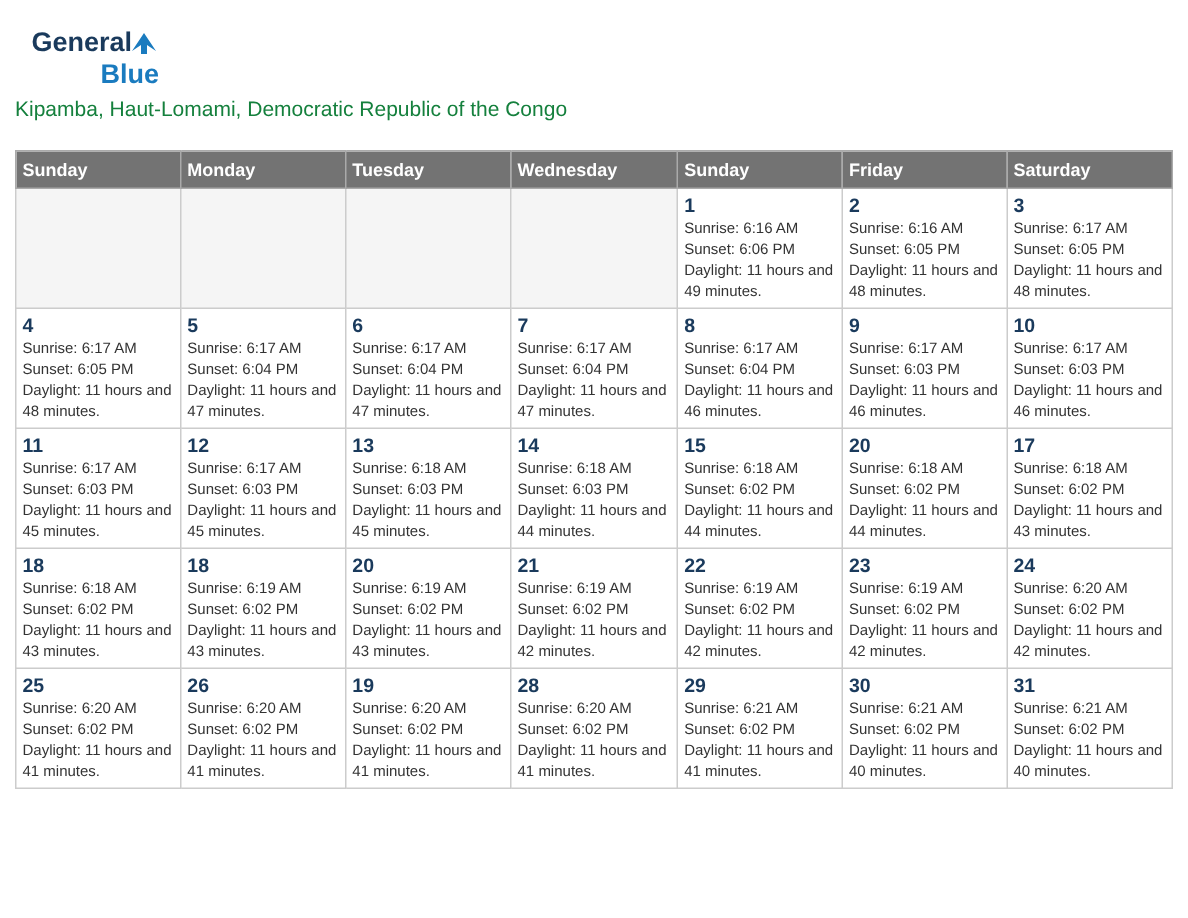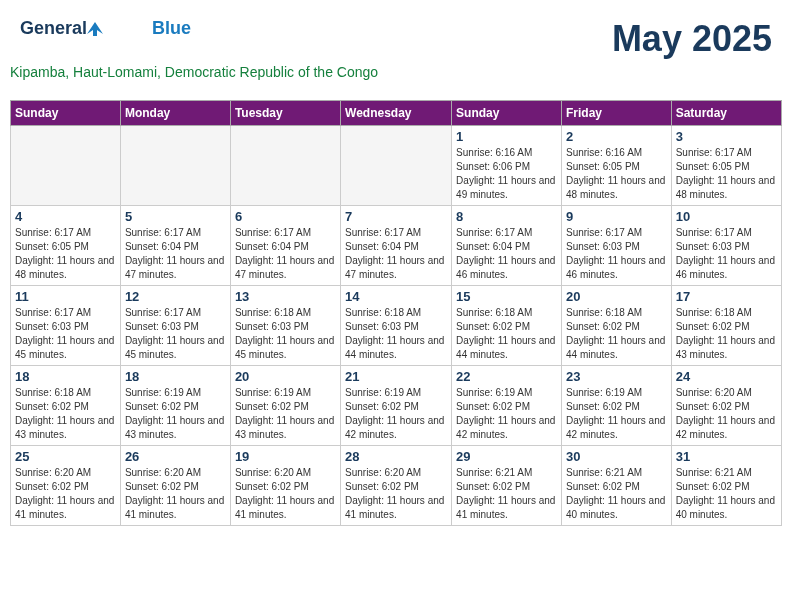--- a/index.html
+++ b/index.html
@@ -12,21 +12,21 @@
     }
     .header {
       display: flex;
       justify-content: space-between;
       align-items: flex-start;
       margin-bottom: 4px;
       padding: 8px 10px 0 10px;
     }
     .logo {
       display: flex;
-      flex-direction: row;
+      flex-direction: column;
       align-items: flex-end;
     }
     .logo-general {
       font-size: 18px;
       font-weight: bold;
       color: #1a3a5c;
     }
     .logo-blue {
       font-size: 18px;
       font-weight: bold;
@@ -45,21 +45,21 @@
       color: #15803d;
       margin-bottom: 20px;
       font-weight: normal;
     }
     .calendar {
       width: 100%;
       border-collapse: collapse;
       font-size: 11px;
     }
     .calendar th {
-      background: #701a75;
+      background: #737373;
       color: #fff;
       padding: 5px 4px;
       text-align: left;
       font-size: 12px;
       font-weight: bold;
       border: 1px solid #aaa;
     }
     .calendar td {
       vertical-align: top;
       border: 1px solid #ccc;
@@ -89,21 +89,20 @@
 <div class="header">
   <div class="logo">
     <div style="display:flex;align-items:center;">
       <span class="logo-general">General</span>
       <svg width="18" height="18" viewBox="0 0 18 18">
         <polygon points="8,2 16,14 10,10 10,16 6,16 6,10 0,14" fill="#1a7bbf"></polygon>
       </svg>
     </div>
     <span class="logo-blue">Blue</span>
   </div>
-  <div class="month-title">May 2025</div>
 </div>
 
 <div class="subtitle">Kipamba, Haut-Lomami, Democratic Republic of the Congo</div>
 
 <table class="calendar">
   <thead>
     <tr>
     <th>Sunday</th>
         <th>Monday</th>
         <th>Tuesday</th>

